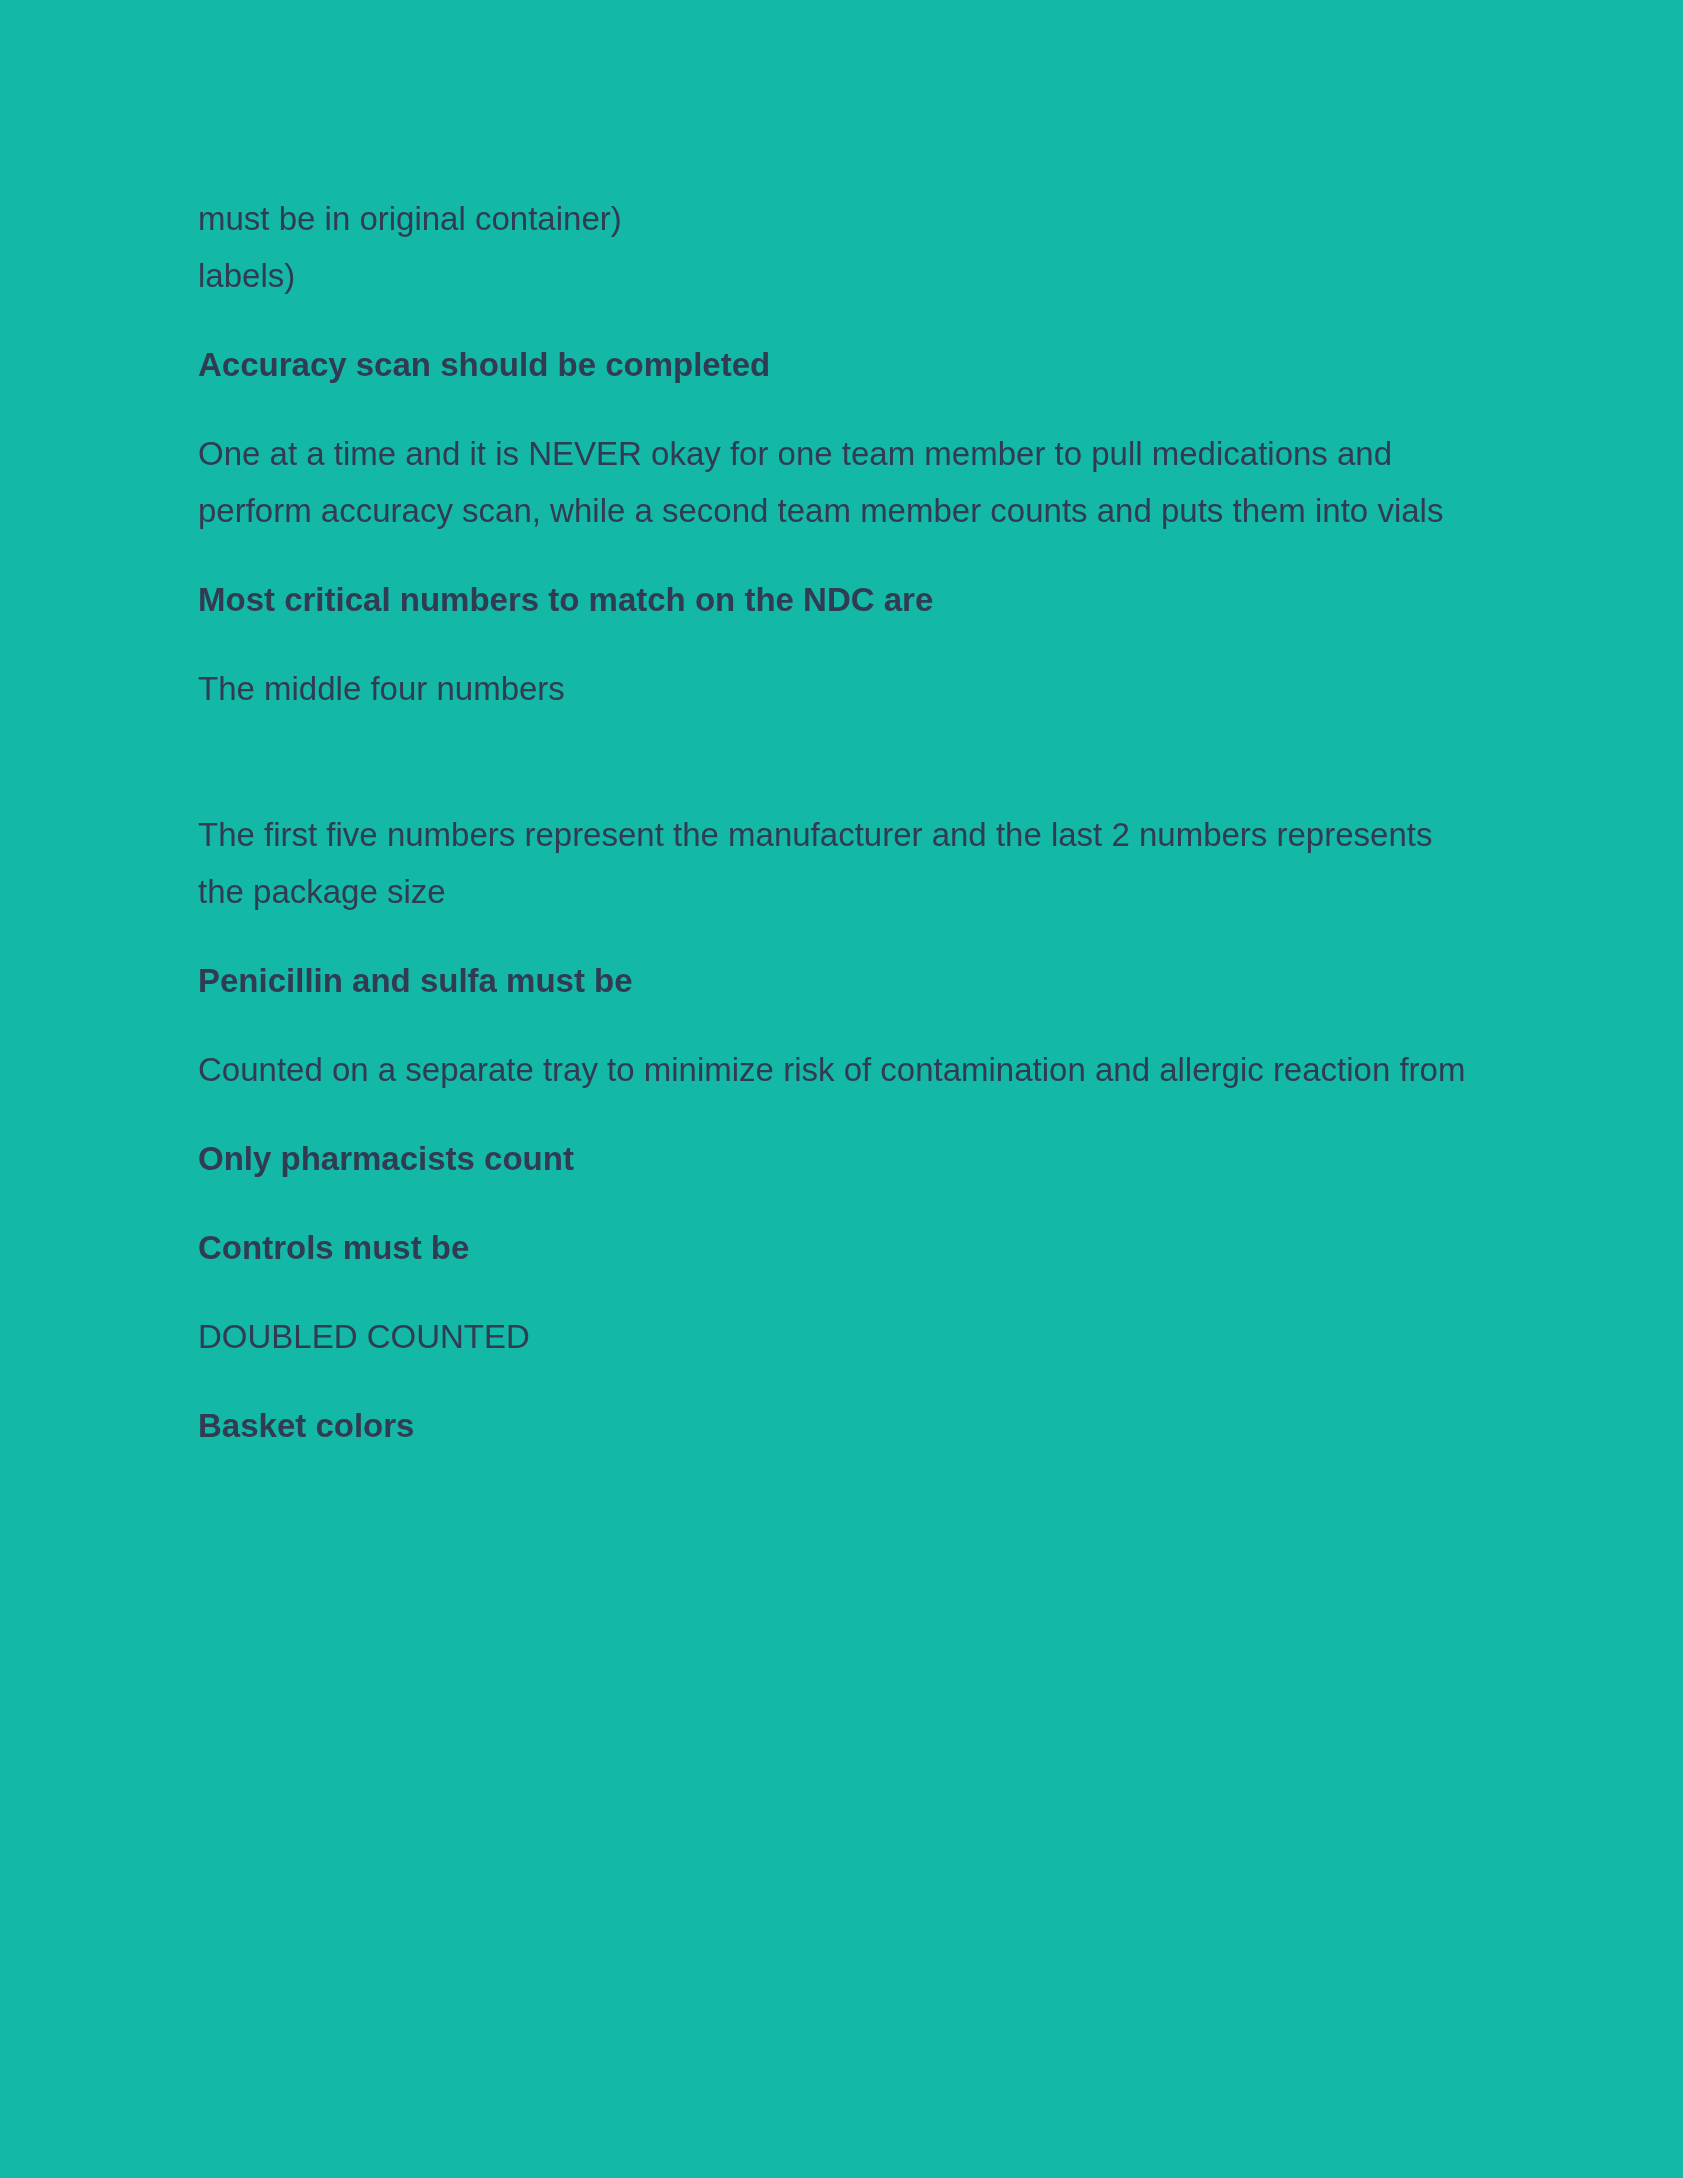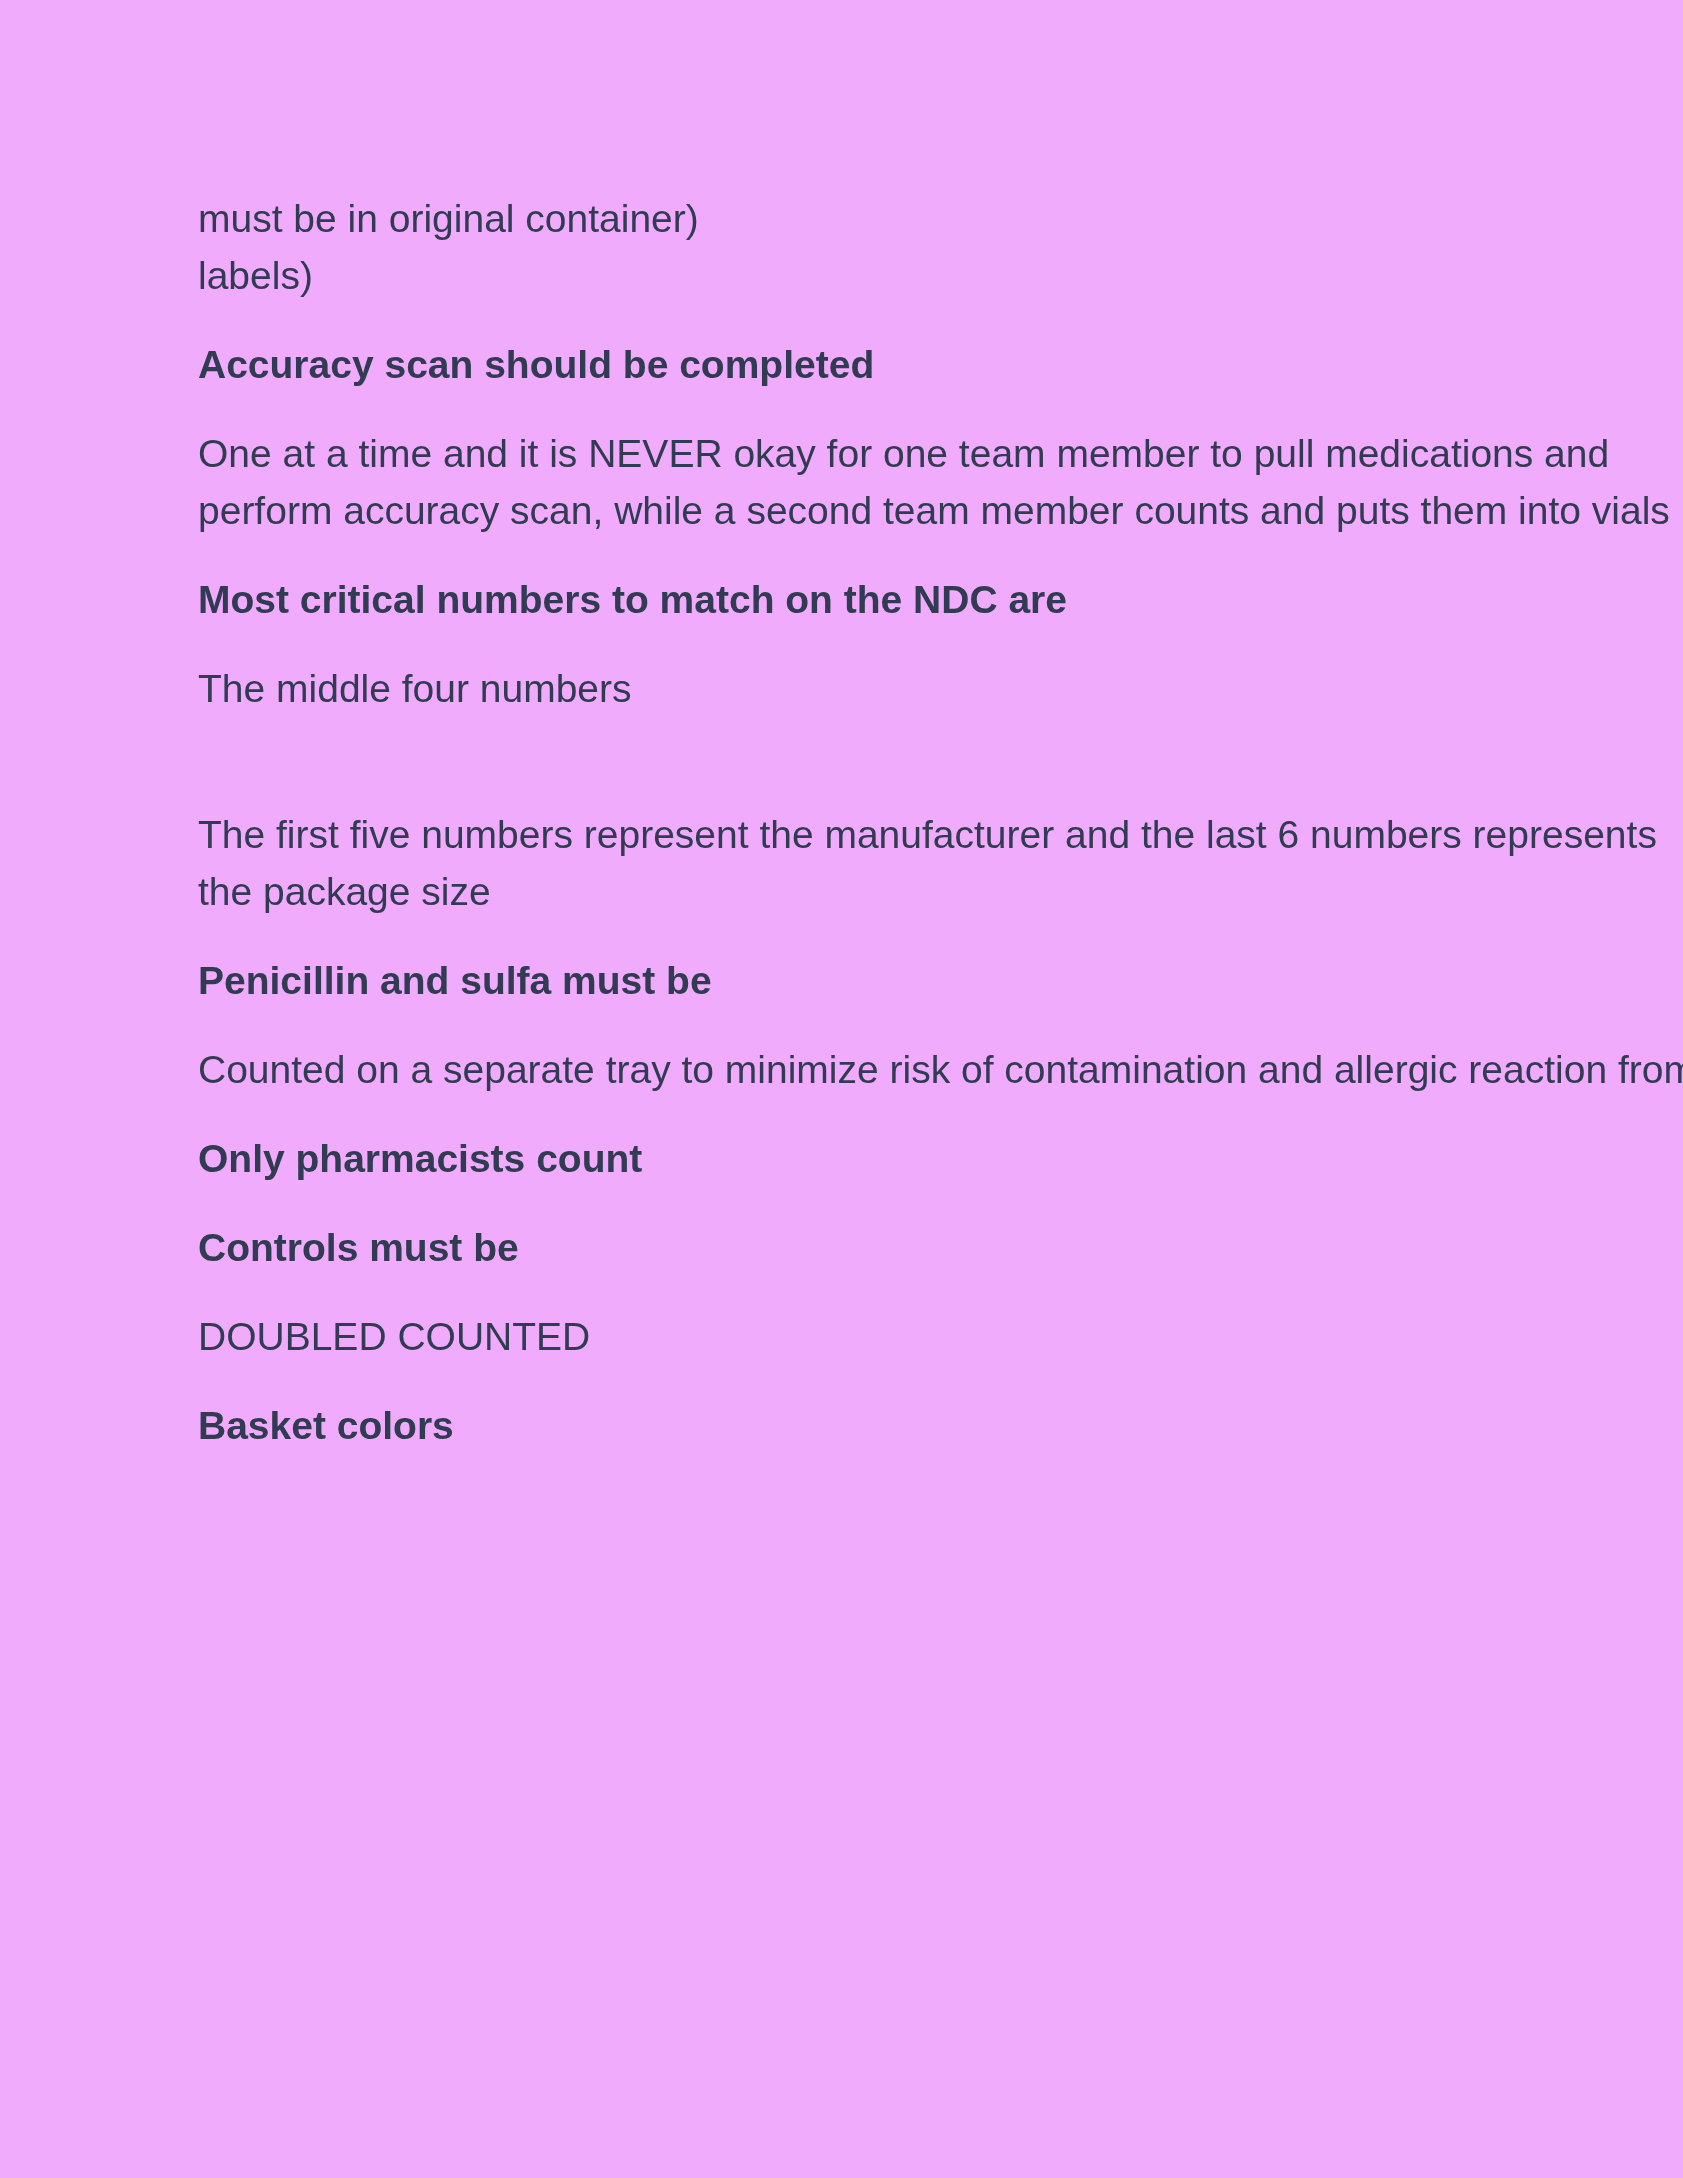--- a/index.html
+++ b/index.html
@@ -6,24 +6,24 @@
   html, body {
     margin: 0;
     padding: 0;
     background: #ffffff;
   }
   .page {
     position: relative;
     width: 1683px;
     height: 2178px;
     box-sizing: border-box;
-    background: #f0abfc;
+    background: #14b8a6;
     overflow: hidden;
     font-family: "Liberation Sans", sans-serif;
-    font-size: 39px;
+    font-size: 33px;
     line-height: 57px;
     color: #313b52;
     padding: 190px 188px 0 198px;
   }
   .block {
     margin: 0 0 32px 0;
     padding: 0;
   }
   .heading {
     font-weight: 700;
@@ -60,21 +60,21 @@
     <span class="line">Most critical numbers to match on the NDC are</span>
   </div>
 
   <div class="block paragraph">
     <span class="line">The middle four numbers</span>
     <span class="line"></span>
   </div>
 
 
   <div class="block paragraph">
-    <span class="line">The first five numbers represent the manufacturer and the last 6 numbers represents</span>
+    <span class="line">The first five numbers represent the manufacturer and the last 2 numbers represents</span>
     <span class="line">the package size</span>
   </div>
 
   <div class="block heading">
     <span class="line">Penicillin and sulfa must be</span>
   </div>
 
   <div class="block paragraph">
     <span class="line">Counted on a separate tray to minimize risk of contamination and allergic reaction from</span>
   </div>

